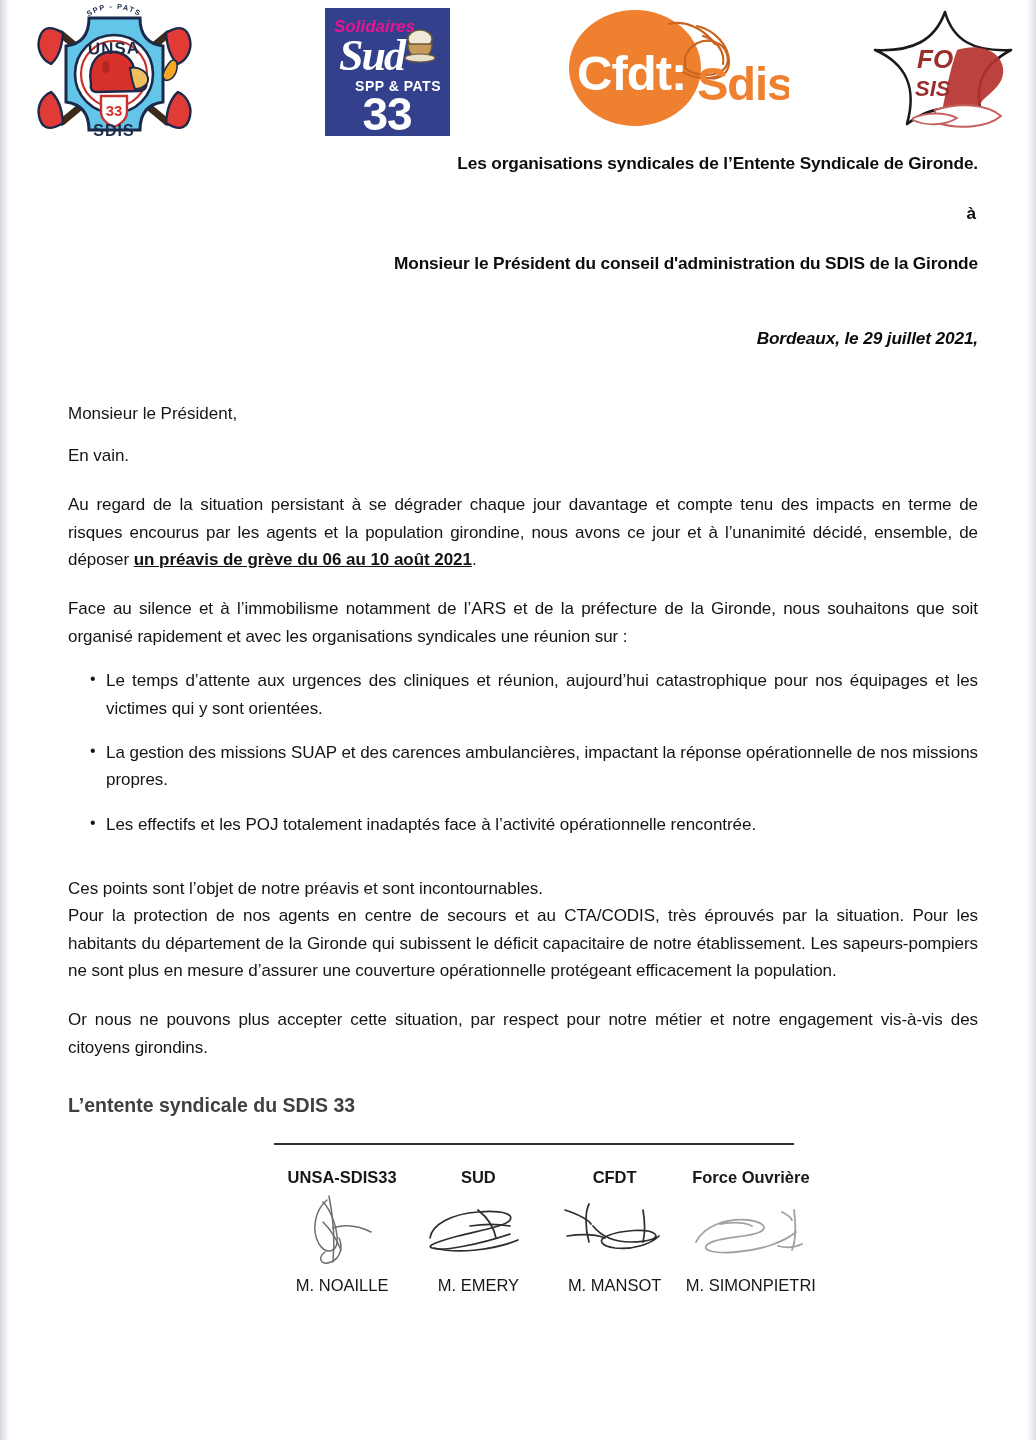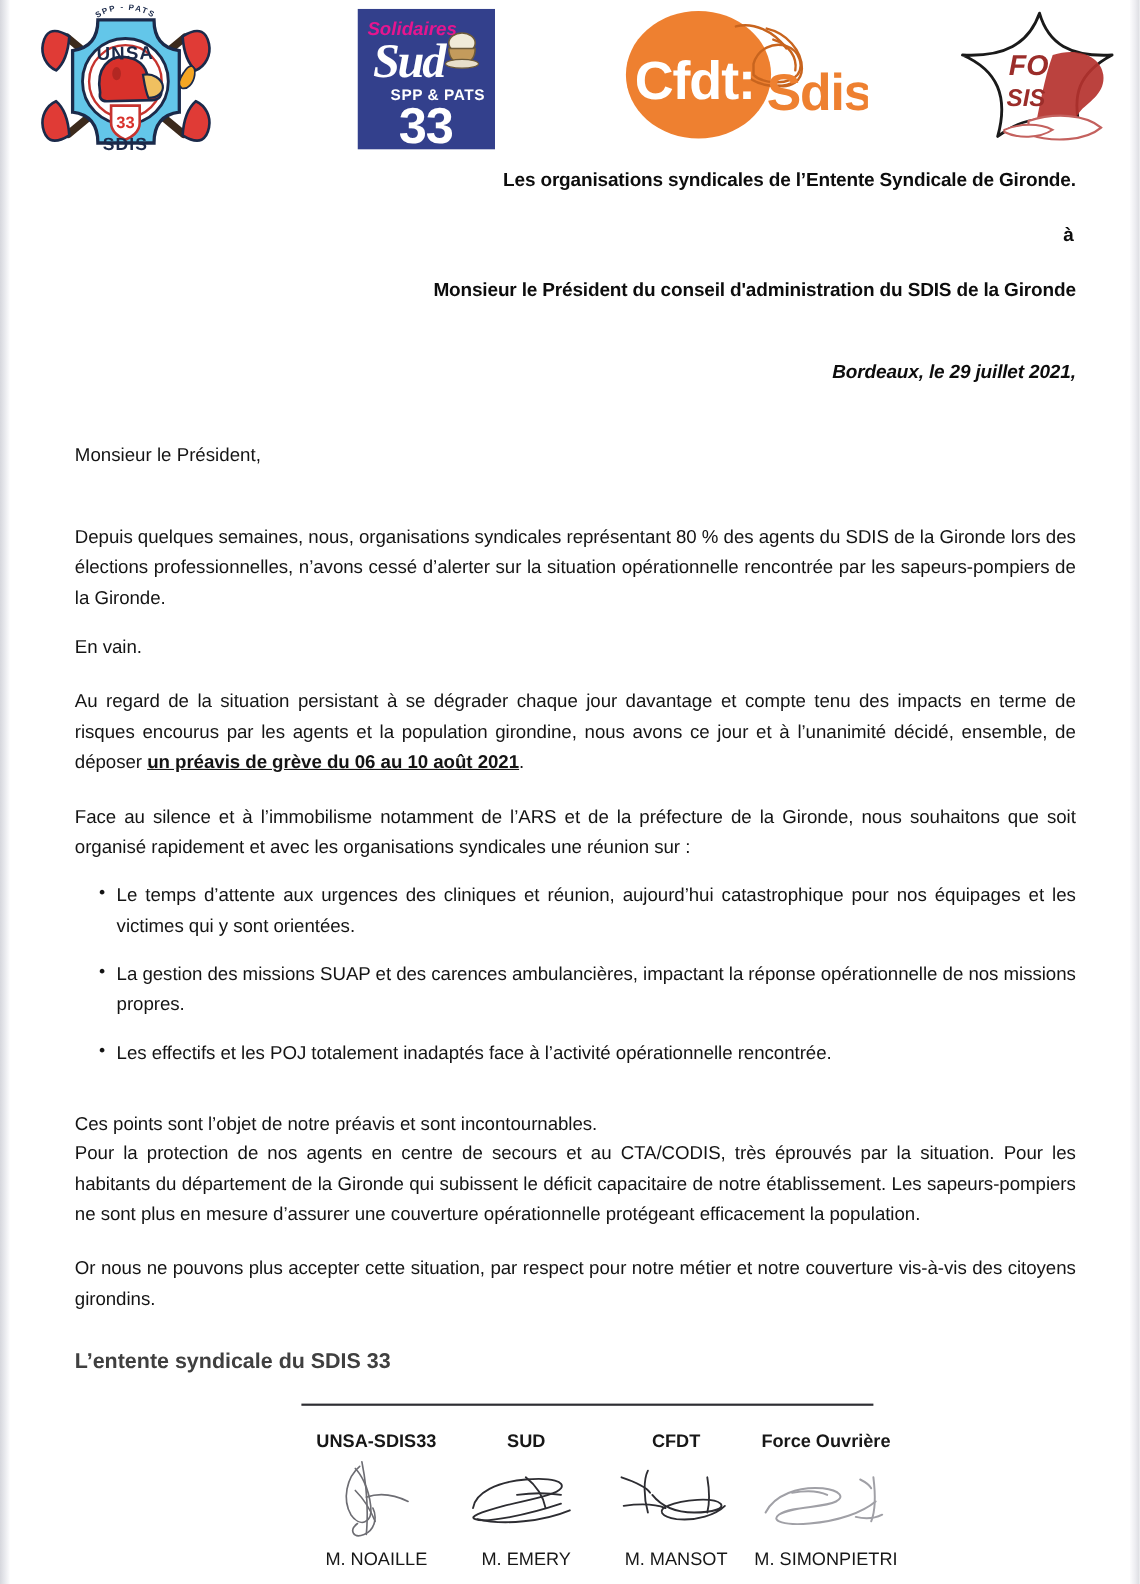--- a/index.html
+++ b/index.html
@@ -266,39 +266,38 @@
 
   <div class="doc">
 
     <div class="addr-line addr-1">Les organisations syndicales de l’Entente Syndicale de Gironde.</div>
     <div class="addr-line addr-2">à</div>
     <div class="addr-line addr-3">Monsieur le Président du conseil d'administration du SDIS de la Gironde</div>
     <div class="addr-line addr-4">Bordeaux, le 29 juillet 2021,</div>
 
     <div class="salutation">Monsieur le Président,</div>
 
-    <p class="para first">Depuis quelques semaines, nous, organisations syndicales représentant 80 % des agents du SDIS de la Gironde lors des élections professionnelles, n’avons cessé d’alerter sur la situation opérationnelle rencontrée par les sapeurs-pompiers de la Gironde.</p>
     <p class="para tight">En vain.</p>
 
     <p class="para"><span>Au regard de la situation persistant à se dégrader chaque jour davantage et compte tenu des impacts en terme de risques encourus par les agents et la population girondine, nous avons ce jour et à l’unanimité décidé, ensemble, de déposer </span><u>un préavis de grève du 06 au 10 août 2021</u><span>.</span></p>
 
     <p class="para">Face au silence et à l’immobilisme notamment de l’ARS et de la préfecture de la Gironde, nous souhaitons que soit organisé rapidement et avec les organisations syndicales une réunion sur :</p>
 
     <ul class="points">
       <li>Le temps d’attente aux urgences des cliniques et réunion, aujourd’hui catastrophique pour nos équipages et les victimes qui y sont orientées.</li>
       <li>La gestion des missions SUAP et des carences ambulancières, impactant la réponse opérationnelle de nos missions propres.</li>
       <li>Les effectifs et les POJ totalement inadaptés face à l’activité opérationnelle rencontrée.</li>
     </ul>
 
     <div class="closing-block">
       <div class="line">Ces points sont l’objet de notre préavis et sont incontournables.</div>
       <div class="line">Pour la protection de nos agents en centre de secours et au CTA/CODIS, très éprouvés par la situation. Pour les habitants du département de la Gironde qui subissent le déficit capacitaire de notre établissement. Les sapeurs-pompiers ne sont plus en mesure d’assurer une couverture opérationnelle protégeant efficacement la population.</div>
     </div>
 
-    <p class="para">Or nous ne pouvons plus accepter cette situation, par respect pour notre métier et notre couverture vis-à-vis des citoyens girondins.</p>
+    <p class="para">Or nous ne pouvons plus accepter cette situation, par respect pour notre métier et notre engagement vis-à-vis des citoyens girondins.</p>
 
     <div class="sign-off">L’entente syndicale du SDIS 33</div>
 
     <div class="sig-area">
       <div class="sig-rule"></div>
       <table class="sig-table">
         <tbody>
             <tr>
           <td class="org">UNSA-SDIS33</td>
           <td class="org">SUD</td>

